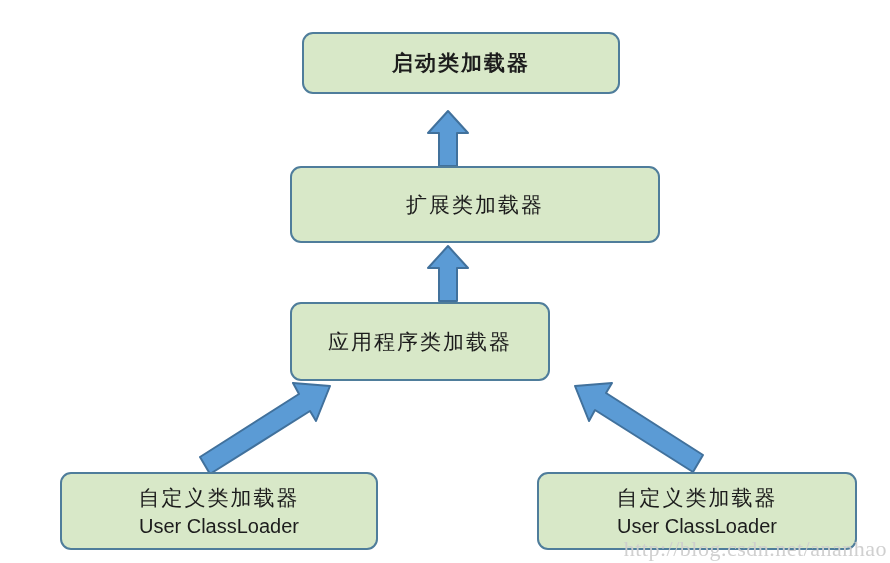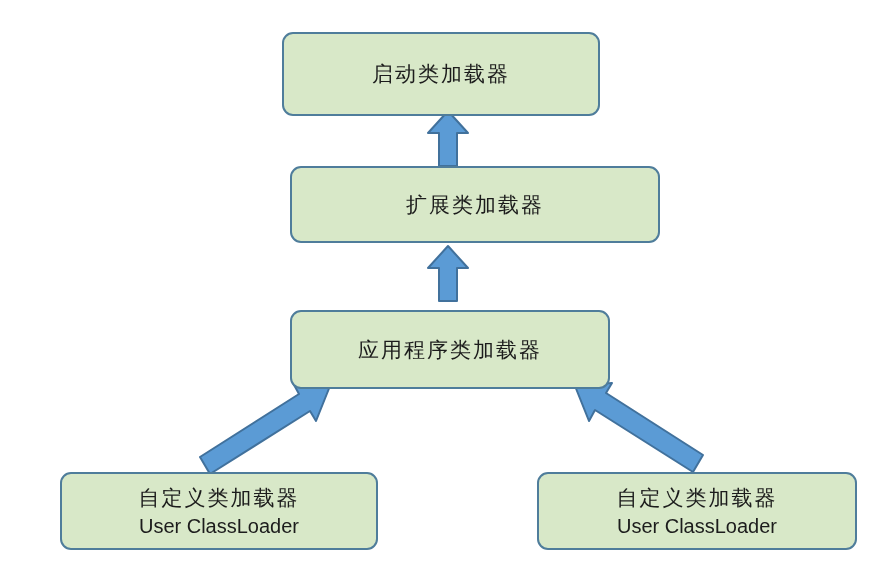--- a/index.html
+++ b/index.html
@@ -36,23 +36,23 @@
     line-height: 30px;
     white-space: nowrap;
   }
   .node .en {
     font-family: "Liberation Sans", sans-serif;
     font-size: 20px;
     color: #1c1c1c;
     line-height: 27px;
     white-space: nowrap;
   }
-  #box-bootstrap   { left: 282px; top: 32px;  width: 318px; height: 84px; }
+  #box-bootstrap   { left: 302px; top: 32px;  width: 318px; height: 62px; font-weight: bold; }
   #box-extension   { left: 290px; top: 166px; width: 370px; height: 77px; }
-  #box-application { left: 290px; top: 302px; width: 320px; height: 79px; margin-top: 8px; }
+  #box-application { left: 290px; top: 302px; width: 260px; height: 79px; }
   #box-user-left   { left: 60px;  top: 472px; width: 318px; height: 78px; }
   #box-user-right  { left: 537px; top: 472px; width: 320px; height: 78px; }
   #arrow-layer {
     position: absolute;
     left: 0; top: 0;
     width: 890px; height: 563px;
     z-index: 1;
     pointer-events: none;
   }
   #arrow-layer polygon {
@@ -100,14 +100,15 @@
   <div class="node" id="box-user-left">
     <div class="zh">自定义类加载器</div>
     <div class="en">User ClassLoader</div>
   </div>
 
   <div class="node" id="box-user-right">
     <div class="zh">自定义类加载器</div>
     <div class="en">User ClassLoader</div>
   </div>
 
+  <div id="watermark">http://blog.csdn.net/ananhao</div>
 
 </div>
 
 </body></html>

